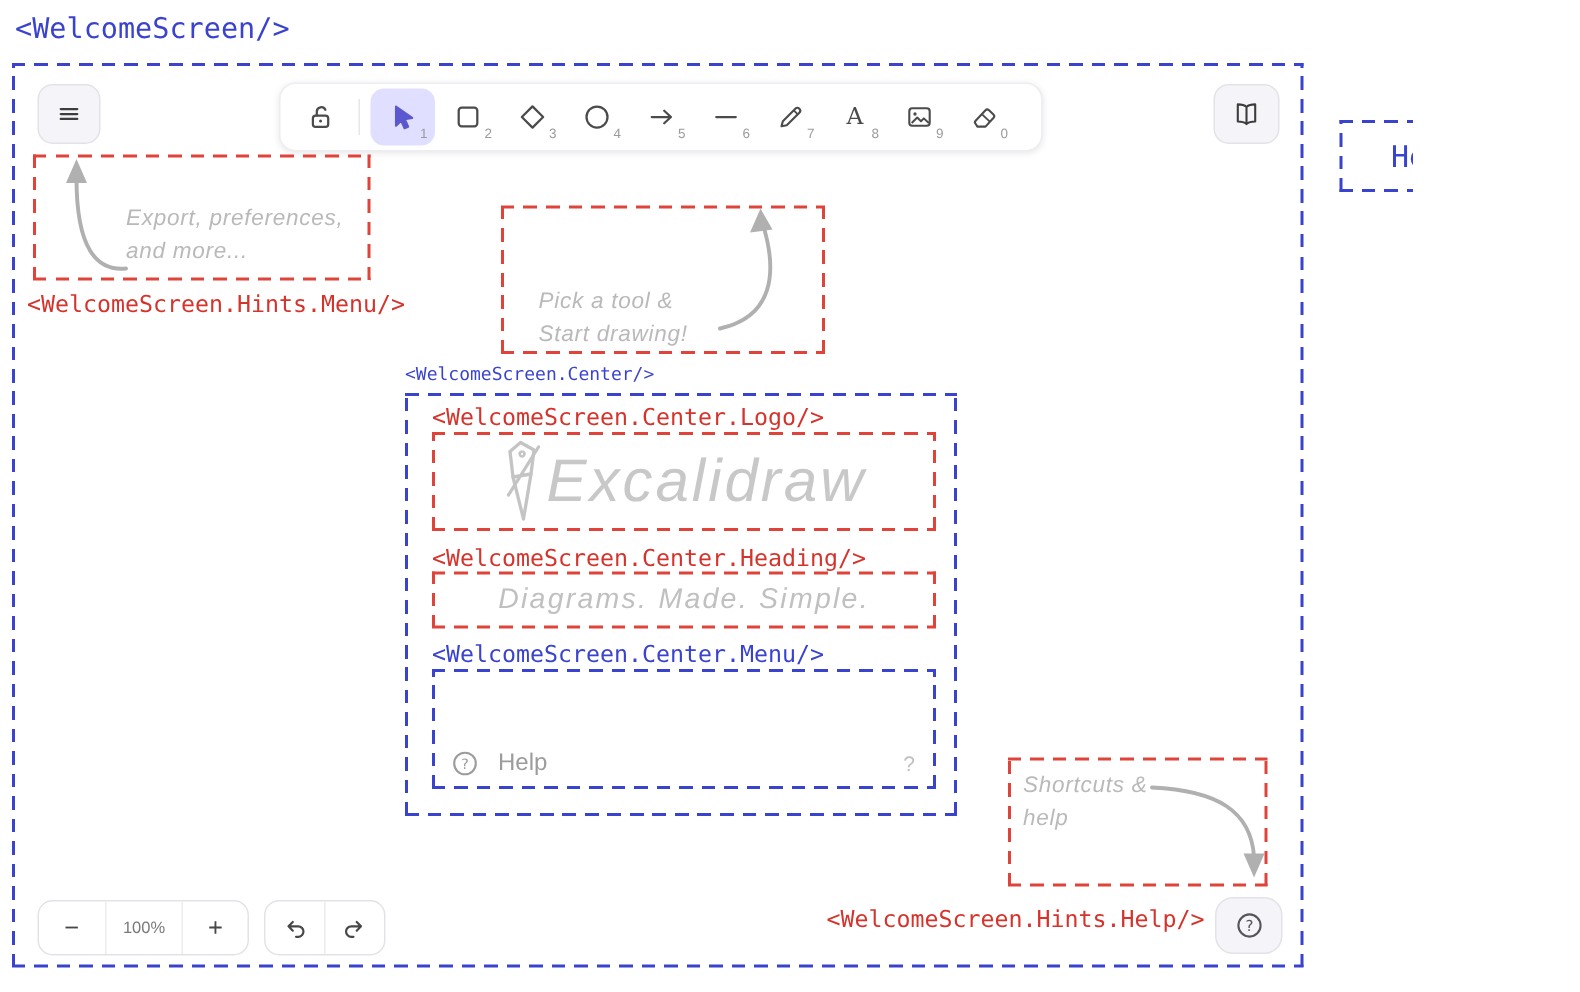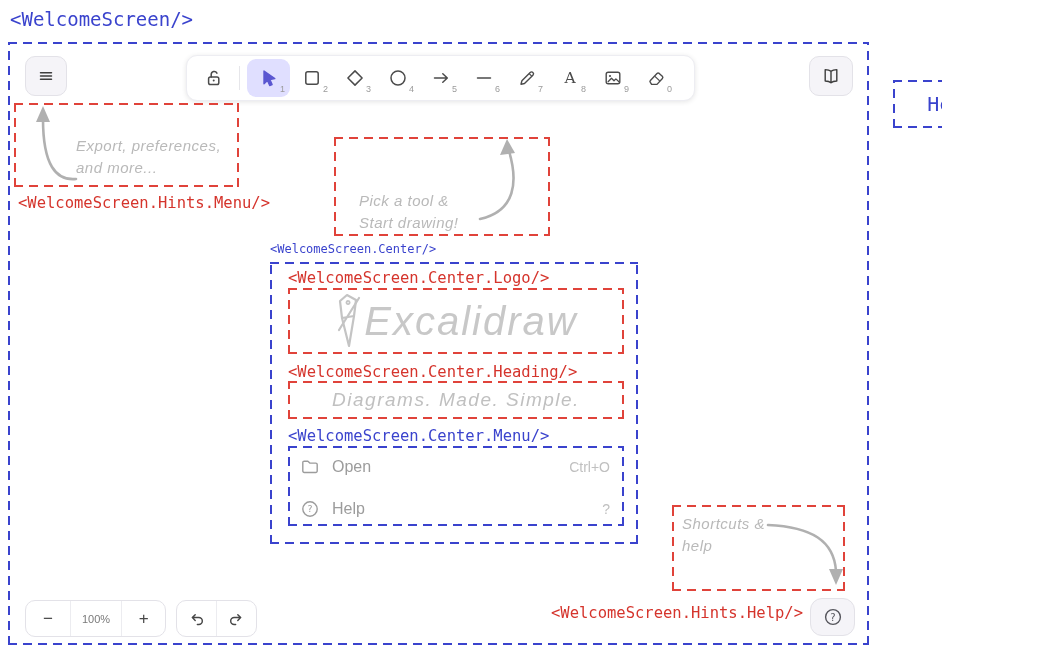--- a/index.html
+++ b/index.html
@@ -169,21 +169,21 @@
       <span class="sub">0</span>
     </div>
   </div>
 
   <div class="ui-btn" style="left:809px;top:56px;width:44px;height:40px">
     <svg width="20" height="20" viewBox="0 0 20 20">
       <path d="M10 5.3 C8.6 4 6.8 3.6 4.2 3.6 V15 c2.6 0 4.4.4 5.8 1.7 1.4-1.3 3.2-1.7 5.8-1.7 V3.6 c-2.6 0-4.4.4-5.8 1.7 Z M10 5.3 V16.7" stroke="#3d3d3d" stroke-width="1.4" fill="none" stroke-linejoin="round"></path>
     </svg>
   </div>
 
-  <div class="abs dashed dash-red" style="left:14px;top:103px;width:225px;height:84px">
+  <div class="abs dashed dash-red" style="left:22px;top:103px;width:225px;height:84px">
     <svg class="abs" style="left:0;top:0" width="225" height="84">
       <path d="M62 76 C42 78 29 62 29 16" stroke="#b0b0b0" stroke-width="2.6" fill="none" stroke-linecap="round"></path>
       <polygon points="22,19 36,19 29,3" fill="#b0b0b0"></polygon>
     </svg>
     <div class="abs hand" style="left:62px;top:32px;font-size:15px">
       <div>Export, preferences,</div>
       <div>and more...</div>
     </div>
   </div>
   <div class="abs code lbl-red" style="left:18px;top:194px;font-size:15.5px">&lt;WelcomeScreen.Hints.Menu/&gt;</div>
@@ -213,27 +213,20 @@
     </div>
 
     <div class="abs code lbl-red" style="left:18px;top:101px;font-size:15.5px">&lt;WelcomeScreen.Center.Heading/&gt;</div>
     <div class="abs dashed dash-red" style="left:18px;top:119px;width:336px;height:38px;display:flex;align-items:center;justify-content:center">
       <span class="hand" style="font-size:19px;color:#c0c0c0;letter-spacing:1.5px">Diagrams. Made. Simple.</span>
     </div>
 
     <div class="abs code lbl-blue" style="left:18px;top:165px;font-size:15.5px">&lt;WelcomeScreen.Center.Menu/&gt;</div>
     <div class="abs dashed dash-blue" style="left:18px;top:184px;width:336px;height:80px">
 
-      <div class="menu-row" style="top:8px">
-        <svg width="20" height="20" viewBox="0 0 20 20">
-          <path d="M2.8 5.6 a1.4 1.4 0 0 1 1.4-1.4 h3.7 l1.9 1.9 h6 a1.4 1.4 0 0 1 1.4 1.4 v6.6 a1.4 1.4 0 0 1-1.4 1.4 H4.2 a1.4 1.4 0 0 1-1.4-1.4 Z" stroke="#9c9c9c" stroke-width="1.4" fill="none" stroke-linejoin="round"></path>
-        </svg>
-        <span class="mlabel">Open</span>
-        <span class="mshort">Ctrl+O</span>
-      </div>
 
       <div class="menu-row" style="top:50px">
         <svg width="20" height="20" viewBox="0 0 20 20">
           <circle cx="10" cy="10" r="7.2" stroke="#9c9c9c" stroke-width="1.4" fill="none"></circle>
           <text x="10" y="13.4" text-anchor="middle" font-size="9.5" font-family="DejaVu Sans,sans-serif" fill="#9c9c9c">?</text>
         </svg>
         <span class="mlabel">Help</span>
         <span class="mshort">?</span>
       </div>
     </div>

